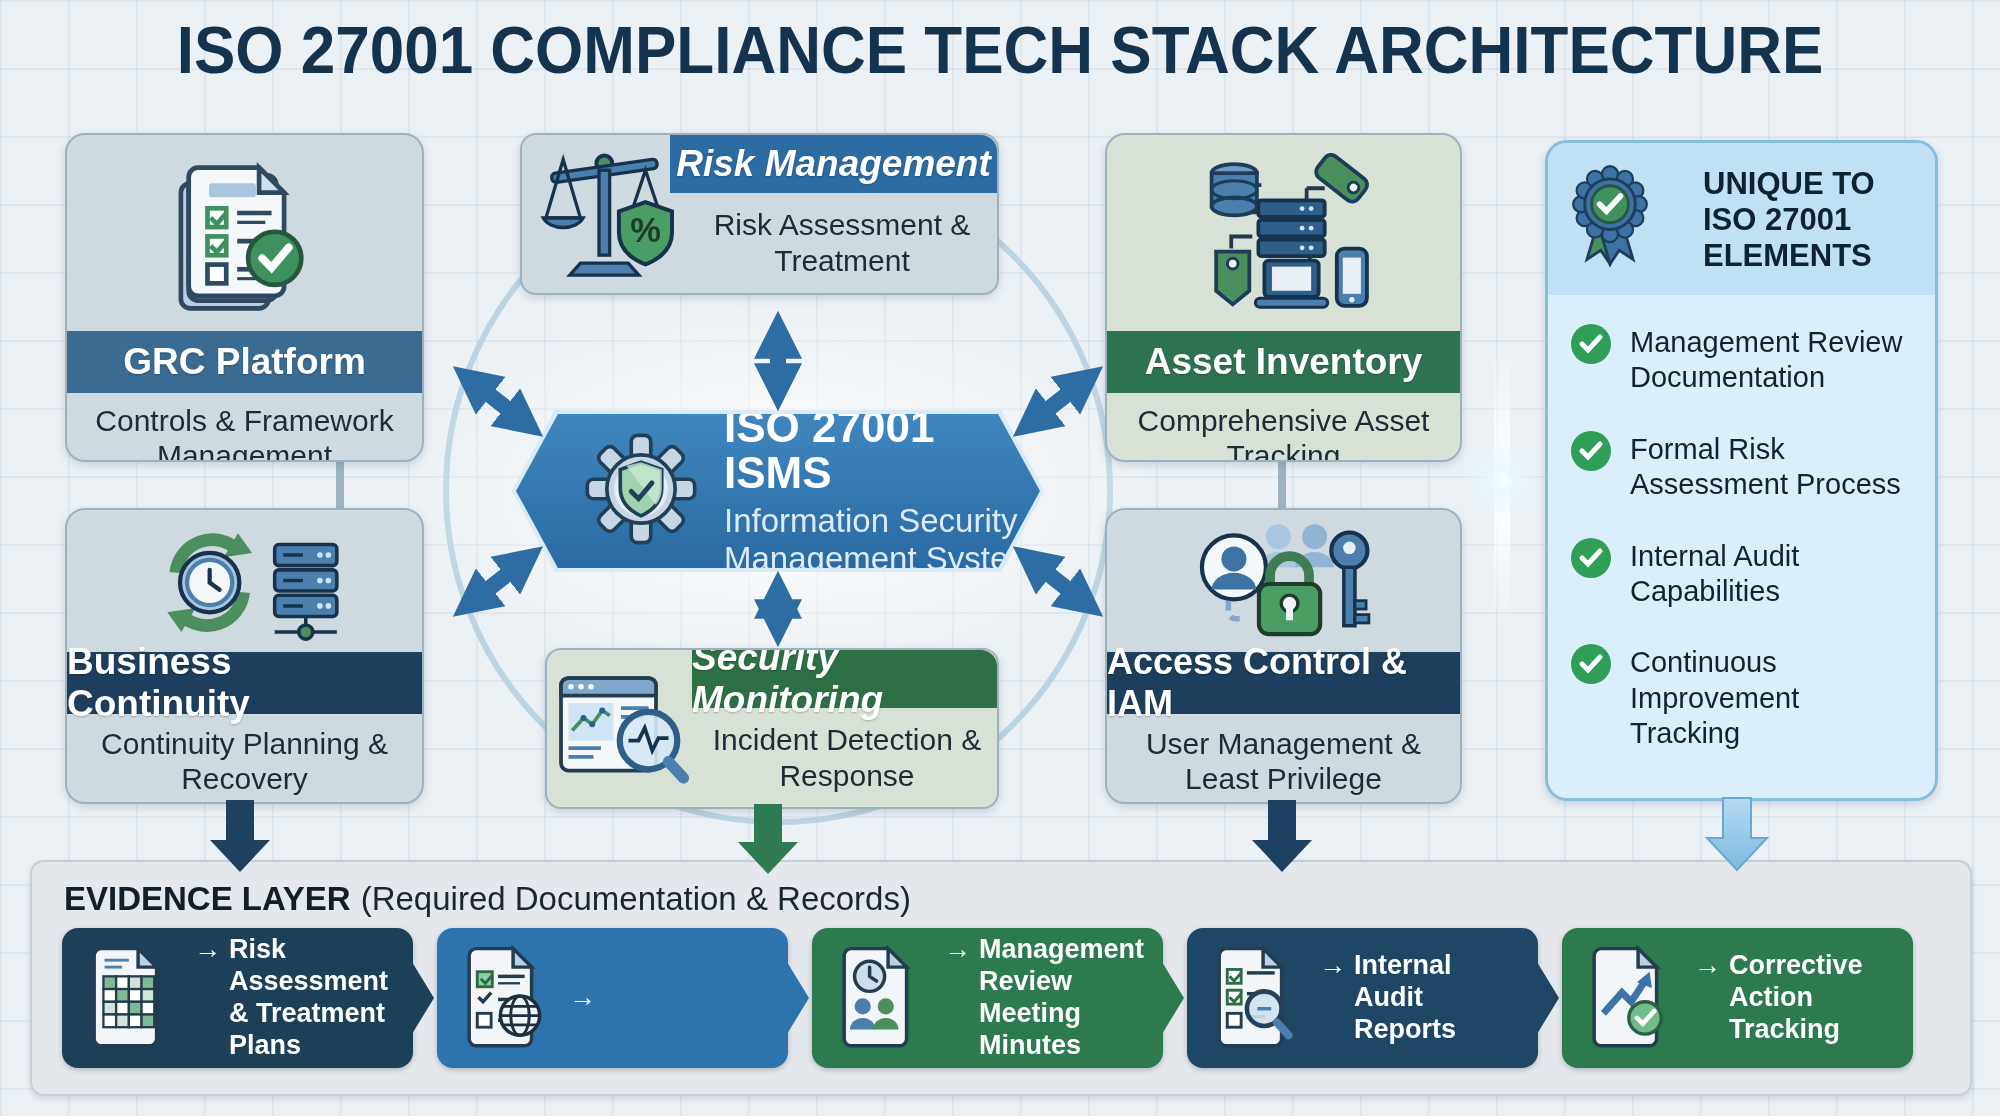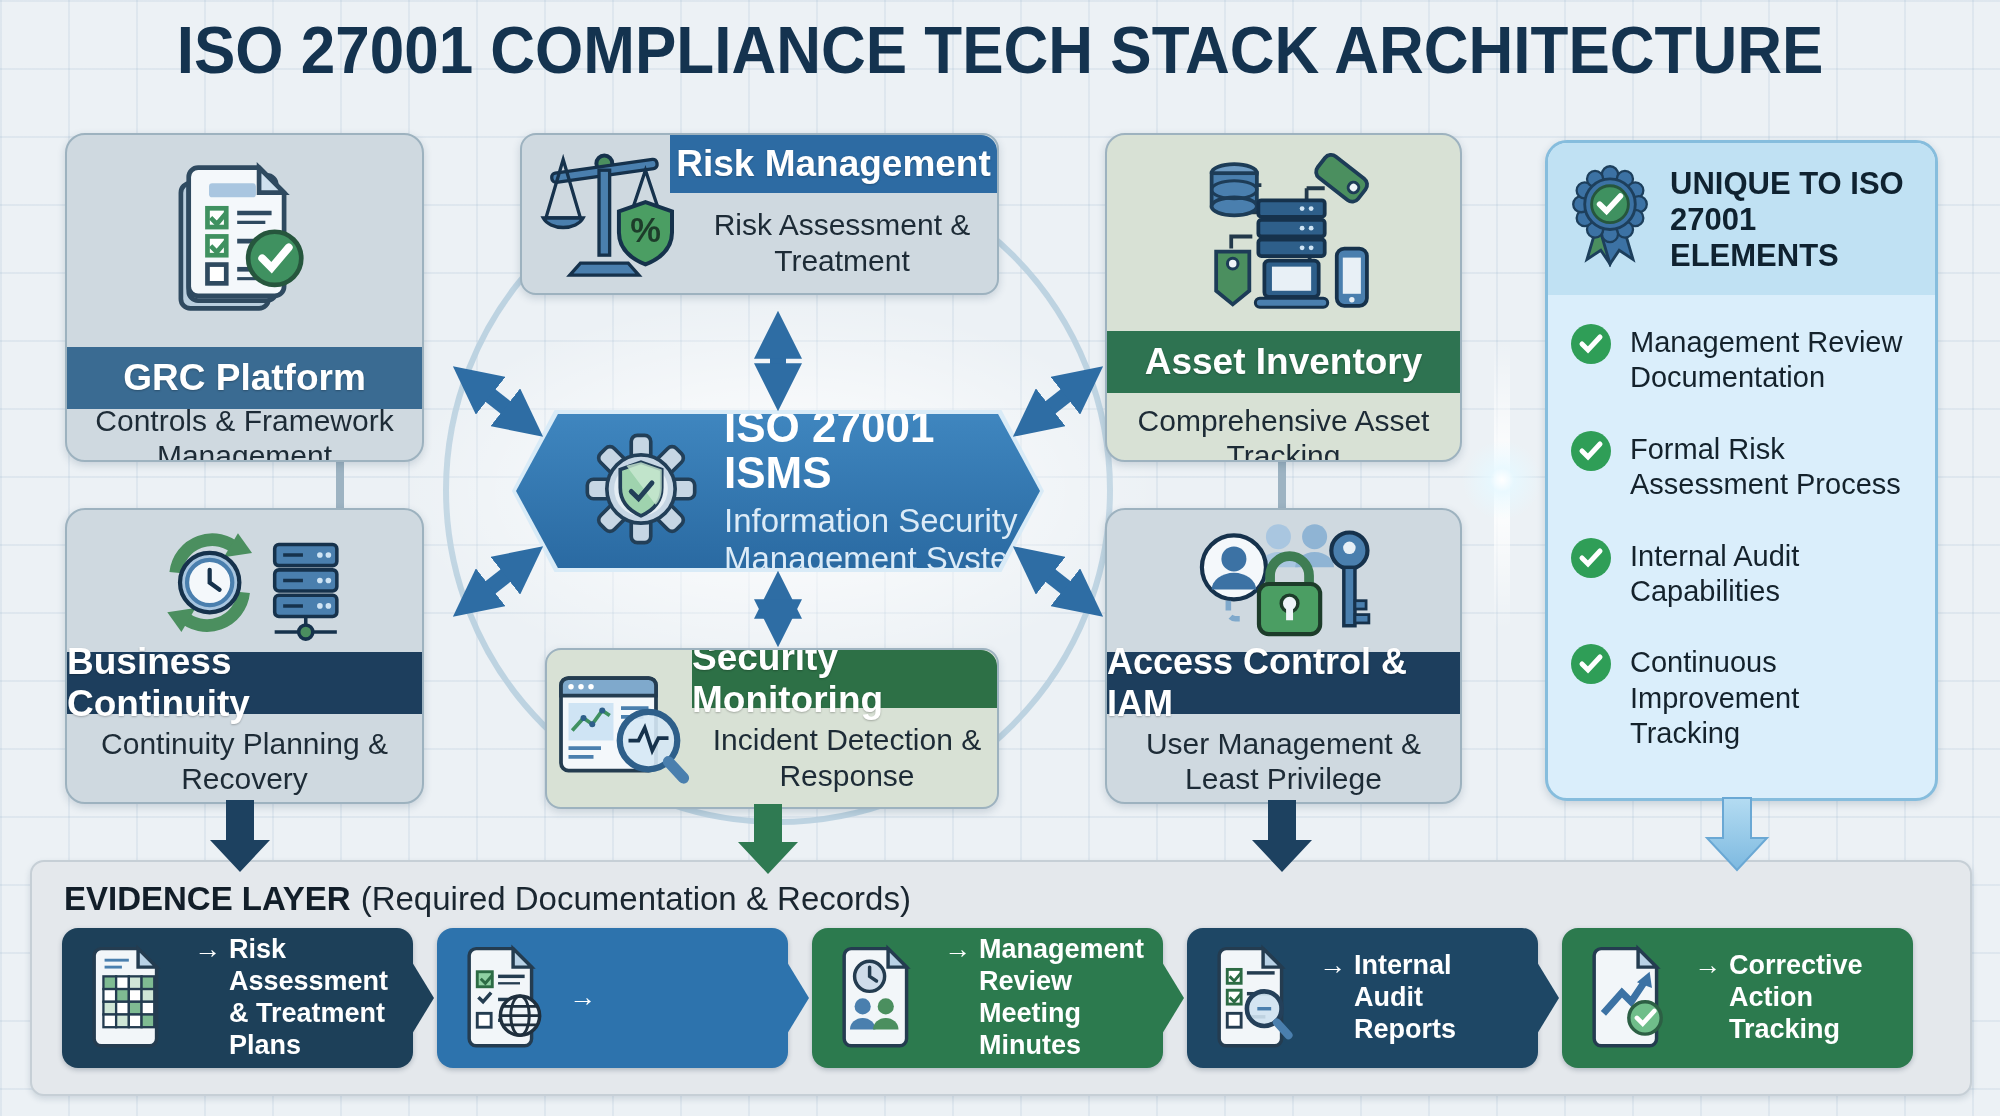--- a/index.html
+++ b/index.html
@@ -35,20 +35,21 @@
   .banner.b-green{background:#2e7351;}
   .sub{
     position:absolute;left:0;right:0;text-align:center;color:#1d2b36;
     font-size:30px;line-height:1.18;font-weight:400;padding:0 14px;box-sizing:border-box;
   }
   
   .hbanner{
     position:absolute;top:0;right:0;display:flex;align-items:center;justify-content:center;
     color:#fff;font-weight:700;font-size:37px;border-radius:0 16px 0 0;
     text-shadow:0 1px 2px rgba(0,0,0,.25);
+    font-style:italic;
   }
   .hicon{position:absolute;display:flex;align-items:center;justify-content:center;}
   .hsub{position:absolute;text-align:center;color:#1d2b36;font-size:30px;line-height:1.2;}
   
   .glow{
     position:absolute;left:400px;top:300px;width:760px;height:380px;
     background:radial-gradient(closest-side,rgba(255,255,255,.95),rgba(255,255,255,.55) 45%,rgba(255,255,255,0));
     pointer-events:none;
   }
   .hexa-outer{
@@ -67,21 +68,21 @@
   
   .upanel{
     position:absolute;left:1545px;top:140px;width:387px;height:655px;
     background:#daeefb;border:3px solid #86bddd;border-radius:22px;
     box-shadow:0 3px 8px rgba(30,60,90,.18);overflow:hidden;
   }
   .upanel-head{
     background:#c0e1f3;display:flex;align-items:center;gap:14px;
     padding:22px 18px 20px 16px;
   }
-  .upanel-title{font-size:31px;font-weight:800;color:#0f2230;line-height:1.16;}
+  .upanel-title{font-size:31px;font-weight:800;color:#0f2230;line-height:1.16;margin-left:33px;}
   .ulist{padding:28px 20px 0 22px;display:flex;flex-direction:column;gap:34px;}
   .uitem{display:flex;gap:18px;align-items:flex-start;}
   .uitem .txt{font-size:29px;color:#14222c;line-height:1.22;padding-top:2px;}
   
   .beam{
     position:absolute;left:1494px;top:340px;width:16px;height:290px;
     background:linear-gradient(180deg,rgba(255,255,255,0),rgba(255,255,255,.95) 45%,rgba(255,255,255,.95) 55%,rgba(255,255,255,0));
     border-radius:8px;
   }
   .spark{
@@ -148,21 +149,21 @@
         <rect x="31" y="54" width="12" height="12" fill="#fff" stroke="#3f9160" stroke-width="3"></rect>
         <path d="M33,60 l4,4 6,-7" fill="none" stroke="#3f9160" stroke-width="3"></path>
         <line x1="50" y1="57" x2="72" y2="57" stroke="#2f4a60" stroke-width="3"></line>
         <rect x="31" y="72" width="12" height="12" fill="#fff" stroke="#2f4a60" stroke-width="3"></rect>
         <line x1="50" y1="75" x2="70" y2="75" stroke="#2f4a60" stroke-width="3"></line>
         <line x1="50" y1="81" x2="66" y2="81" stroke="#2f4a60" stroke-width="2"></line>
         <circle cx="74" cy="68" r="17" fill="#3f9160" stroke="#26563d" stroke-width="3"></circle>
         <path d="M66,68 l6,6 11,-13" fill="none" stroke="#ffffff" stroke-width="5" stroke-linecap="round"></path>
       </svg>
     </div>
-    <div class="banner b-blue" style="top:212px;height:62px;">
+    <div class="banner b-blue" style="top:196px;height:62px;">
       <span>GRC Platform</span>
     </div>
     <div class="sub" style="top:268px;">Controls &amp; Framework Management</div>
   </div>
 
   <div class="card bluegray" style="left:520px;top:133px;width:475px;height:158px;border-radius:16px;">
     <div class="hicon" style="left:6px;top:4px;width:150px;height:150px;">
       <svg width="146" height="146" viewBox="0 0 110 110">
         <circle cx="56" cy="17" r="6" fill="#4b8f5f" stroke="#16324c" stroke-width="3"></circle>
         <g transform="rotate(-8 56 22)">

